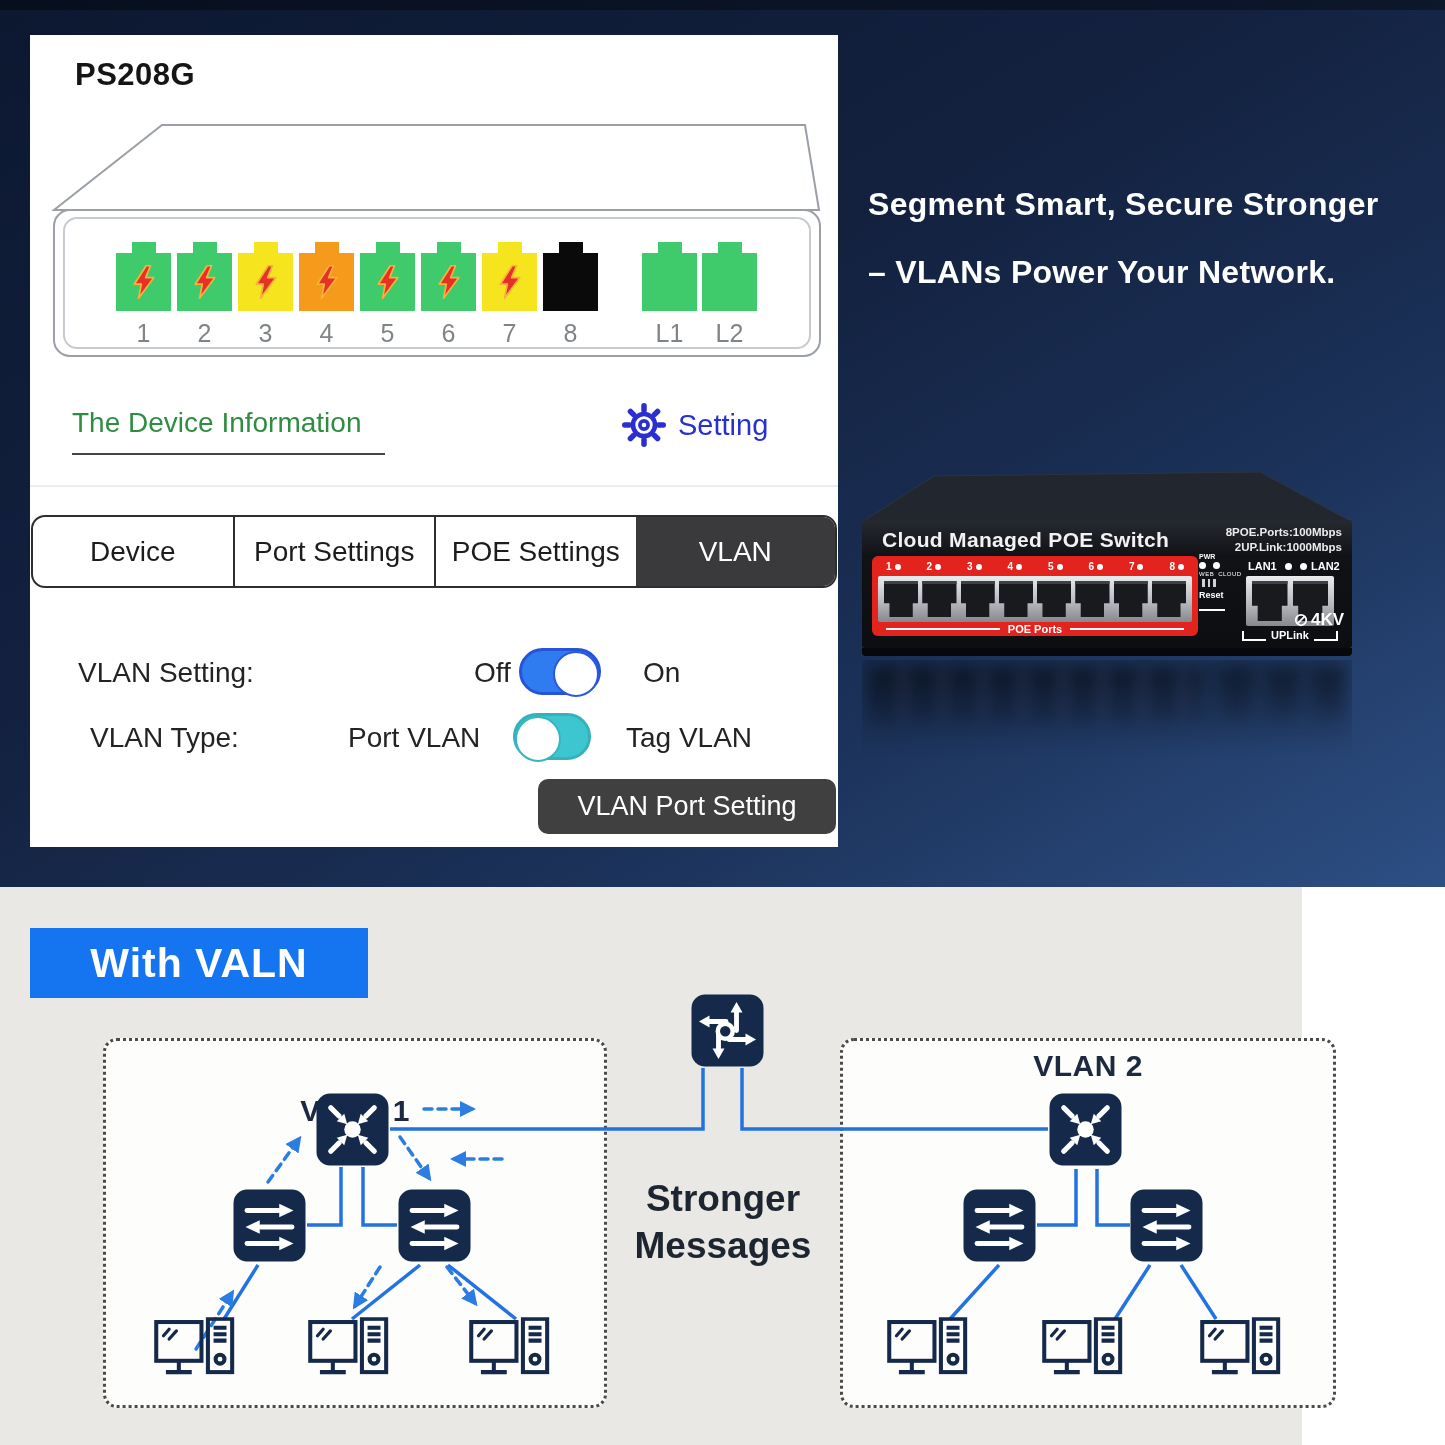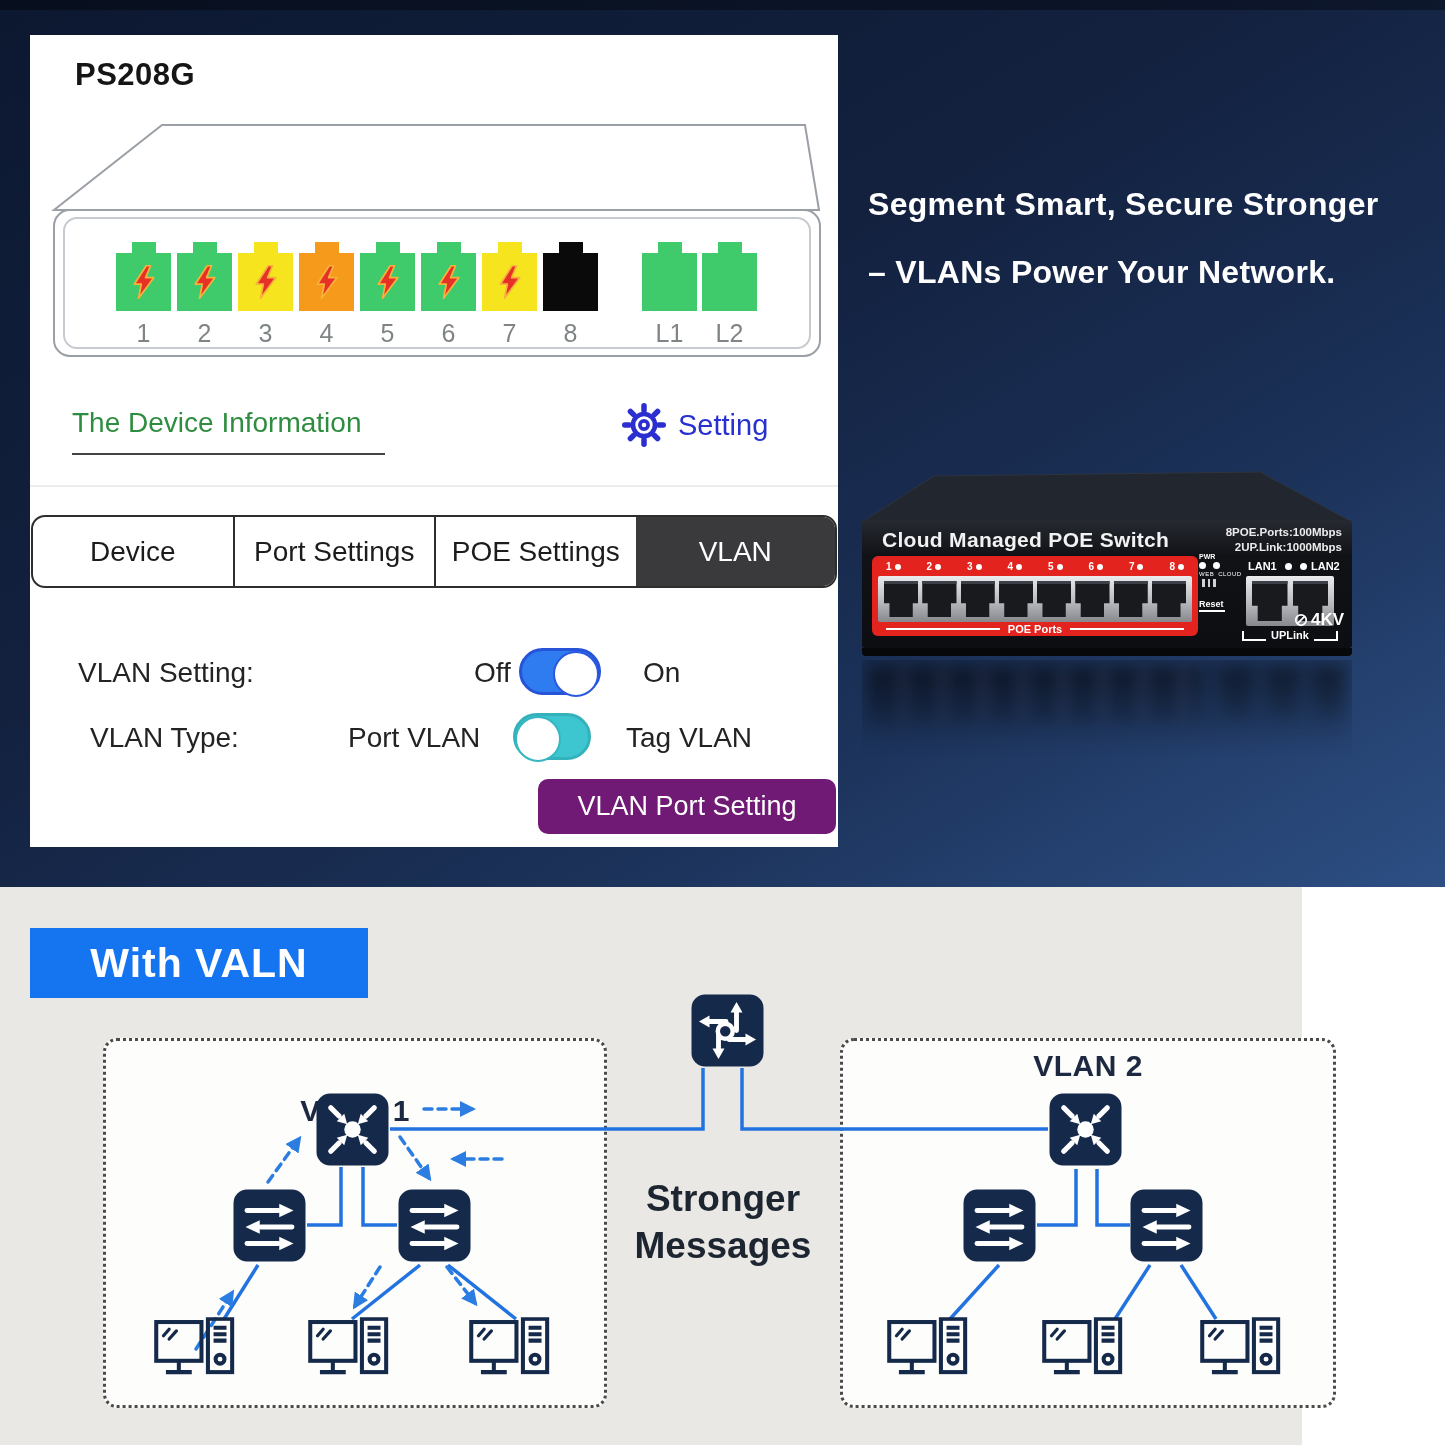--- a/index.html
+++ b/index.html
@@ -36,21 +36,21 @@
   .tab + .tab{border-left:2px solid #2e2e2e;}
   .tab.active{background:#3a3a3c;color:#fff;border-left:none;}
   .row-label{position:absolute;font-size:28px;color:#232323;}
   .tgl{position:absolute;box-sizing:border-box;border-radius:25px;}
   .tgl-blue{left:489px;top:613px;width:82px;height:47px;background:#2e7cf0;border:3px solid #2653d8;}
   .tgl-blue .knob{position:absolute;right:-1px;top:-.5px;width:42px;height:42px;border-radius:50%;
                   background:#fff;border:2px solid #2a58e0;}
   .tgl-teal{left:483px;top:678px;width:78px;height:47px;background:#3dc6cf;border:3px solid #33b2bc;}
   .tgl-teal .knob{position:absolute;left:-1px;top:-.5px;width:42px;height:42px;border-radius:50%;
                   background:#fff;border:2px solid #35b6c0;}
-  .vlan-btn{position:absolute;left:508px;top:744px;width:298px;height:55px;background:#701a75;
+  .vlan-btn{position:absolute;left:508px;top:744px;width:298px;height:55px;background:#404040;
             border-radius:10px;display:flex;align-items:center;justify-content:center;
             color:#fff;font-size:27px;}
 
   
   .hero{position:absolute;left:868px;top:186px;width:570px;color:#fff;font-weight:700;font-size:32px;letter-spacing:.3px;}
   .hero .l2{margin-top:31px;}
 
   
   .sw{position:absolute;left:862px;top:470px;width:490px;height:370px;}
   .sw-front{position:absolute;left:0;top:50px;width:490px;height:128px;border-radius:3px;
@@ -70,21 +70,21 @@
   .poe-label{position:absolute;left:6px;right:6px;top:67px;display:flex;align-items:center;
              color:#fff;font-size:11px;font-weight:700;}
   .poe-label:before,.poe-label:after{content:"";flex:1;border-top:2px solid #fff;margin:0 8px;}
   .ledzone{position:absolute;left:337px;top:33px;color:#fff;}
   .pwr{font-size:7px;font-weight:700;}
   .leds{display:flex;gap:7px;margin-top:2px;}
   .leds i{width:7px;height:7px;background:#fff;border-radius:50%;}
   .webcloud{font-size:6px;margin-top:2px;letter-spacing:.5px;display:flex;gap:4px;}
   .rpins{display:flex;gap:3px;margin-top:2px;margin-left:3px;}
   .rpins i{width:2.5px;height:8px;background:#cfd2d8;}
-  .reset{font-size:9px;font-weight:700;margin-top:12px;border-bottom:2px solid #fff;width:26px;padding-bottom:1px;}
+  .reset{font-size:9px;font-weight:700;margin-top:3px;border-bottom:2px solid #fff;width:26px;padding-bottom:9px;}
   .lan1{position:absolute;left:386px;top:40px;display:flex;align-items:center;gap:8px;
         color:#fff;font-size:11px;font-weight:700;}
   .lan2{position:absolute;left:438px;top:40px;display:flex;align-items:center;gap:4px;
         color:#fff;font-size:11px;font-weight:700;}
   .lan1 i,.lan2 i{width:7px;height:7px;background:#fff;border-radius:50%;}
   .up-silver{position:absolute;left:384px;top:56px;width:88px;height:50px;border-radius:2px;
              background:linear-gradient(180deg,#ececee 0%,#b9babf 55%,#87888e 100%);
              display:flex;gap:5px;padding:5px 6px;box-sizing:border-box;}
   .up-bracket{position:absolute;left:380px;top:109px;width:96px;display:flex;align-items:flex-end;
               color:#fff;font-size:11px;font-weight:700;}

